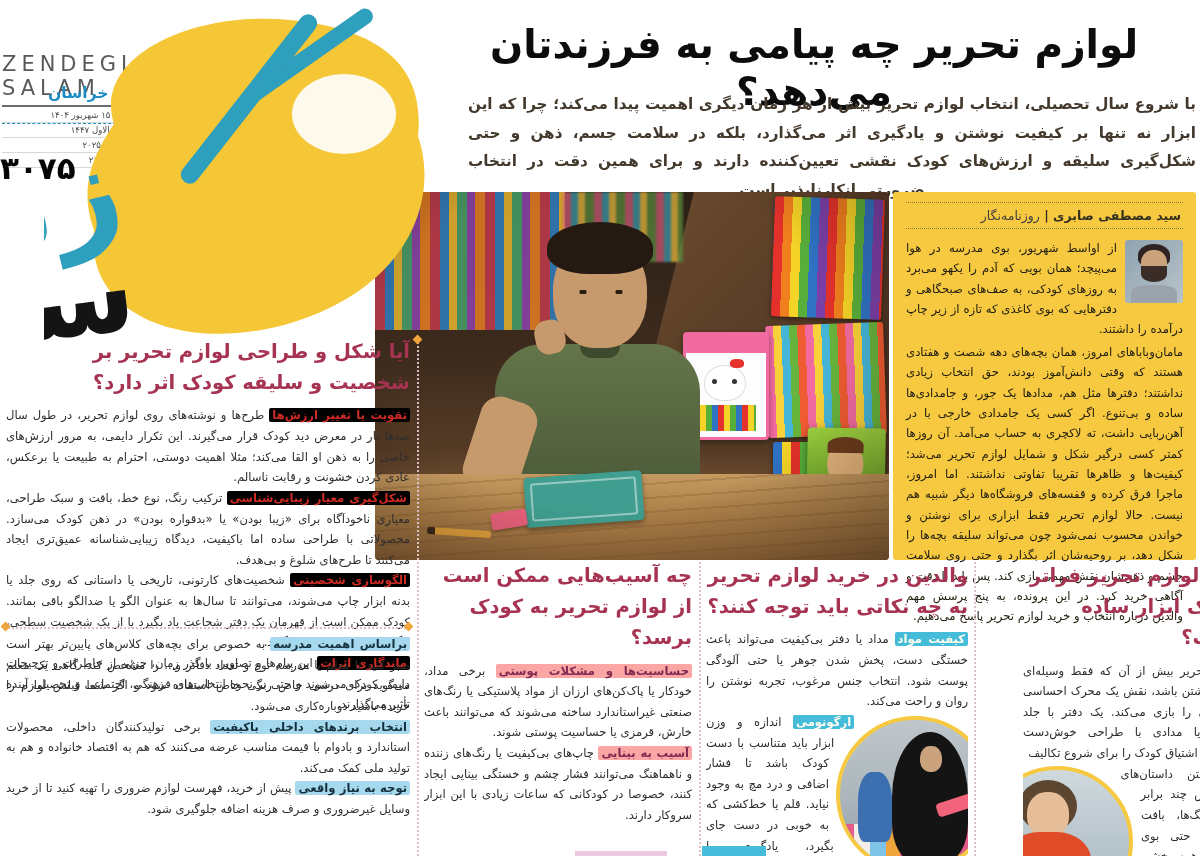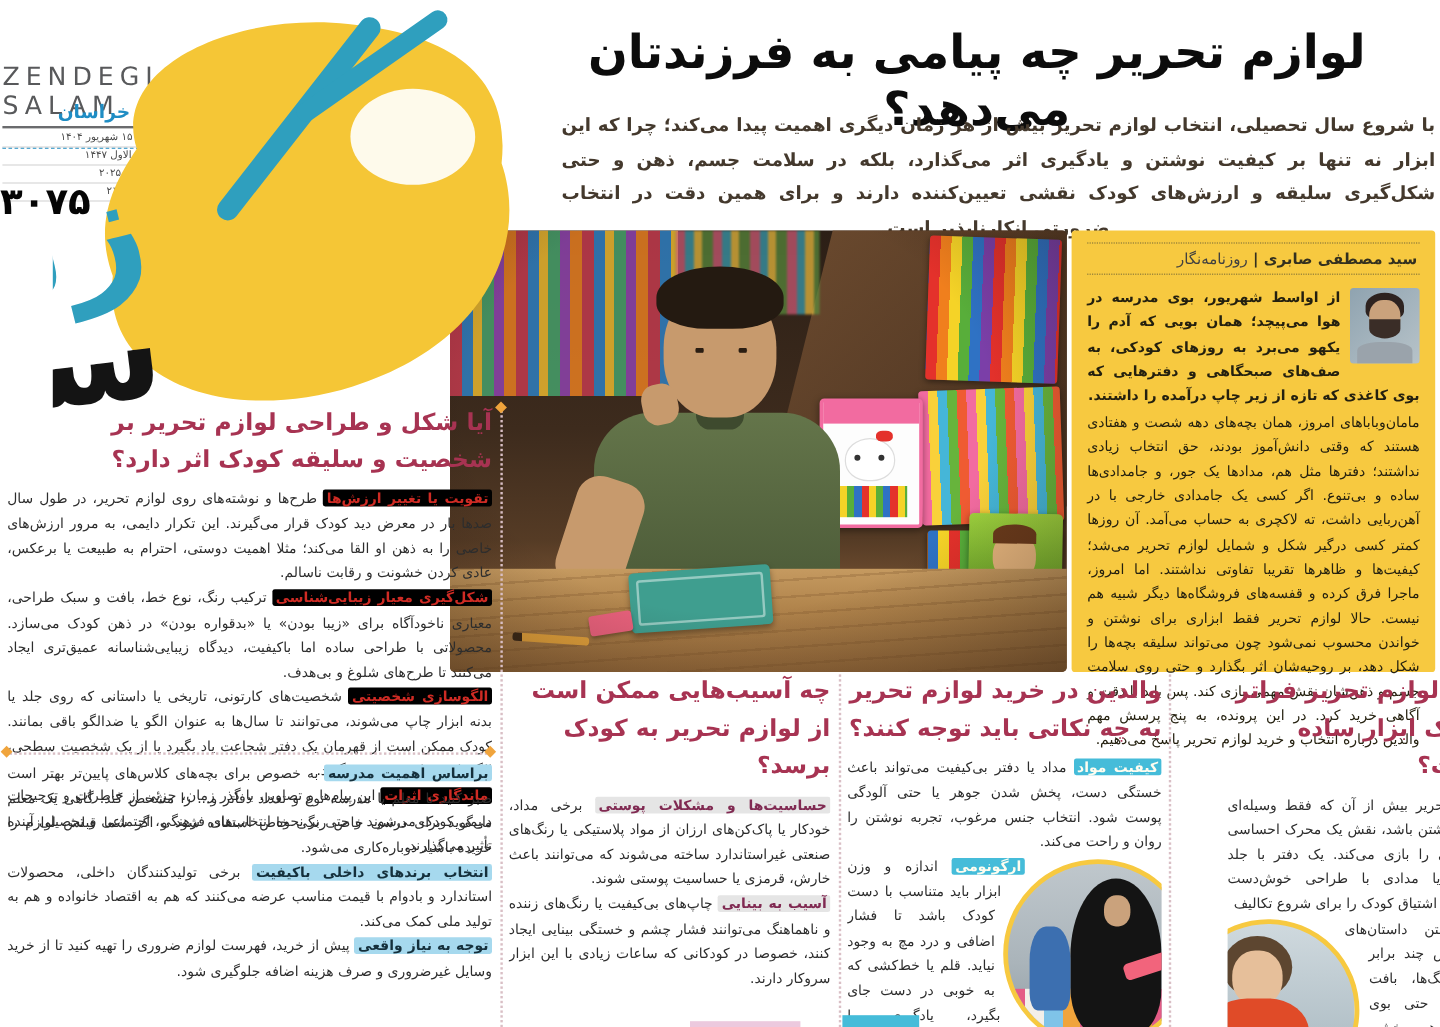--- a/index.html
+++ b/index.html
@@ -92,21 +92,21 @@
   .portrait .p-face{position:absolute;left:16px;top:10px;width:26px;height:28px;background:#caa27c;border-radius:45%;}
   .portrait .p-beard{position:absolute;left:16px;top:26px;width:26px;height:16px;background:#3a2d27;border-radius:0 0 50% 50%;}
   .portrait .p-shirt{position:absolute;left:6px;bottom:0;width:46px;height:18px;background:#9aa3ab;border-radius:40% 40% 0 0;}
 
   
   .q-headline{font-size:19.5px;font-weight:800;color:#a73352;line-height:1.6;text-align:right;margin:0 0 7px 0;}
   .q-body p{margin:0;font-size:11.6px;line-height:1.78;color:#2d2d2d;text-align:justify;}
   .tag{font-weight:800;padding:0 3px;border-radius:2px;}
   .tag-yellow{background:#000000;color:#cf2b24;}
   .tag-blue{background:#a6d9ee;color:#15303c;}
-  .tag-pink{background:#e5e5e5;color:#802a52;}
+  .tag-pink{background:#fca5a5;color:#802a52;}
   .tag-cyan{background:#45bcd9;color:#fffdf0;}
 
   .col-q1{left:6px;top:336px;width:404px;}
   .col-q2{left:6px;top:634px;width:404px;height:222px;overflow:hidden;}
   .col-q3{left:424px;top:560px;width:268px;height:296px;overflow:hidden;}
   .col-q4{left:706px;top:560px;width:262px;height:296px;overflow:hidden;}
   .col-q5{left:1023px;top:560px;width:216px;height:296px;overflow:hidden;}
 
   .circle-photo{border-radius:50%;border:4px solid #f7c940;box-sizing:border-box;overflow:hidden;position:relative;} 
   
@@ -200,21 +200,21 @@
       <span>|</span>
       <span class="role">روزنامه‌نگار</span>
     </div>
     <div class="author-text">
       <div class="portrait">
         <div class="p-hair"></div>
         <div class="p-face"></div>
         <div class="p-beard"></div>
         <div class="p-shirt"></div>
       </div>
-      <p style="font-weight:bold;">از اواسط شهریور، بوی مدرسه در هوا می‌پیچد؛ همان بویی که آدم را یکهو می‌برد به روزهای کودکی، به صف‌های صبحگاهی و دفترهایی که بوی کاغذی که تازه از زیر چاپ درآمده را داشتند.</p>
+      <p style="font-weight:normal;">از اواسط شهریور، بوی مدرسه در هوا می‌پیچد؛ همان بویی که آدم را یکهو می‌برد به روزهای کودکی، به صف‌های صبحگاهی و دفترهایی که بوی کاغذی که تازه از زیر چاپ درآمده را داشتند.</p>
       <p>مامان‌وباباهای امروز، همان بچه‌های دهه شصت و هفتادی هستند که وقتی دانش‌آموز بودند، حق انتخاب زیادی نداشتند؛ دفترها مثل هم، مدادها یک جور، و جامدادی‌ها ساده و بی‌تنوع. اگر کسی یک جامدادی خارجی با در آهن‌ربایی داشت، ته لاکچری به حساب می‌آمد. آن روزها کمتر کسی درگیر شکل و شمایل لوازم تحریر می‌شد؛ کیفیت‌ها و ظاهرها تقریبا تفاوتی نداشتند. اما امروز، ماجرا فرق کرده و قفسه‌های فروشگاه‌ها دیگر شبیه هم نیست. حالا لوازم تحریر فقط ابزاری برای نوشتن و خواندن محسوب نمی‌شود چون می‌تواند سلیقه بچه‌ها را شکل دهد، بر روحیه‌شان اثر بگذارد و حتی روی سلامت جسم و ذهن‌شان نقش مهمی بازی کند. پس باید با دقت و آگاهی خرید کرد. در این پرونده، به پنج پرسش مهم والدین درباره انتخاب و خرید لوازم تحریر پاسخ می‌دهیم.</p>
     </div>
   </div>
 
   <div class="abs col-q1">
     <h2 class="q-headline">آیا شکل و طراحی لوازم تحریر بر شخصیت و سلیقه کودک اثر دارد؟</h2>
     <div class="q-body">
       <p><span class="tag tag-yellow">تقویت یا تغییر ارزش‌ها</span> <span>طرح‌ها و نوشته‌های روی لوازم تحریر، در طول سال صدها بار در معرض دید کودک قرار می‌گیرند. این تکرار دایمی، به مرور ارزش‌های خاصی را به ذهن او القا می‌کند؛ مثلا اهمیت دوستی، احترام به طبیعت یا برعکس، عادی کردن خشونت و رقابت ناسالم.</span></p>
       <p><span class="tag tag-yellow">شکل‌گیری معیار زیبایی‌شناسی</span> <span>ترکیب رنگ، نوع خط، بافت و سبک طراحی، معیاری ناخودآگاه برای «زیبا بودن» یا «بدقواره بودن» در ذهن کودک می‌سازد. محصولاتی با طراحی ساده اما باکیفیت، دیدگاه زیبایی‌شناسانه عمیق‌تری ایجاد می‌کنند تا طرح‌های شلوغ و بی‌هدف.</span></p>
       <p><span class="tag tag-yellow">الگوسازی شخصیتی</span> <span>شخصیت‌های کارتونی، تاریخی یا داستانی که روی جلد یا بدنه ابزار چاپ می‌شوند، می‌توانند تا سال‌ها به عنوان الگو یا ضدالگو باقی بمانند. کودک ممکن است از قهرمان یک دفتر شجاعت یاد بگیرد یا از یک شخصیت سطحی، الگوهای رفتاری بی‌عمق بگیرد.</span></p>

